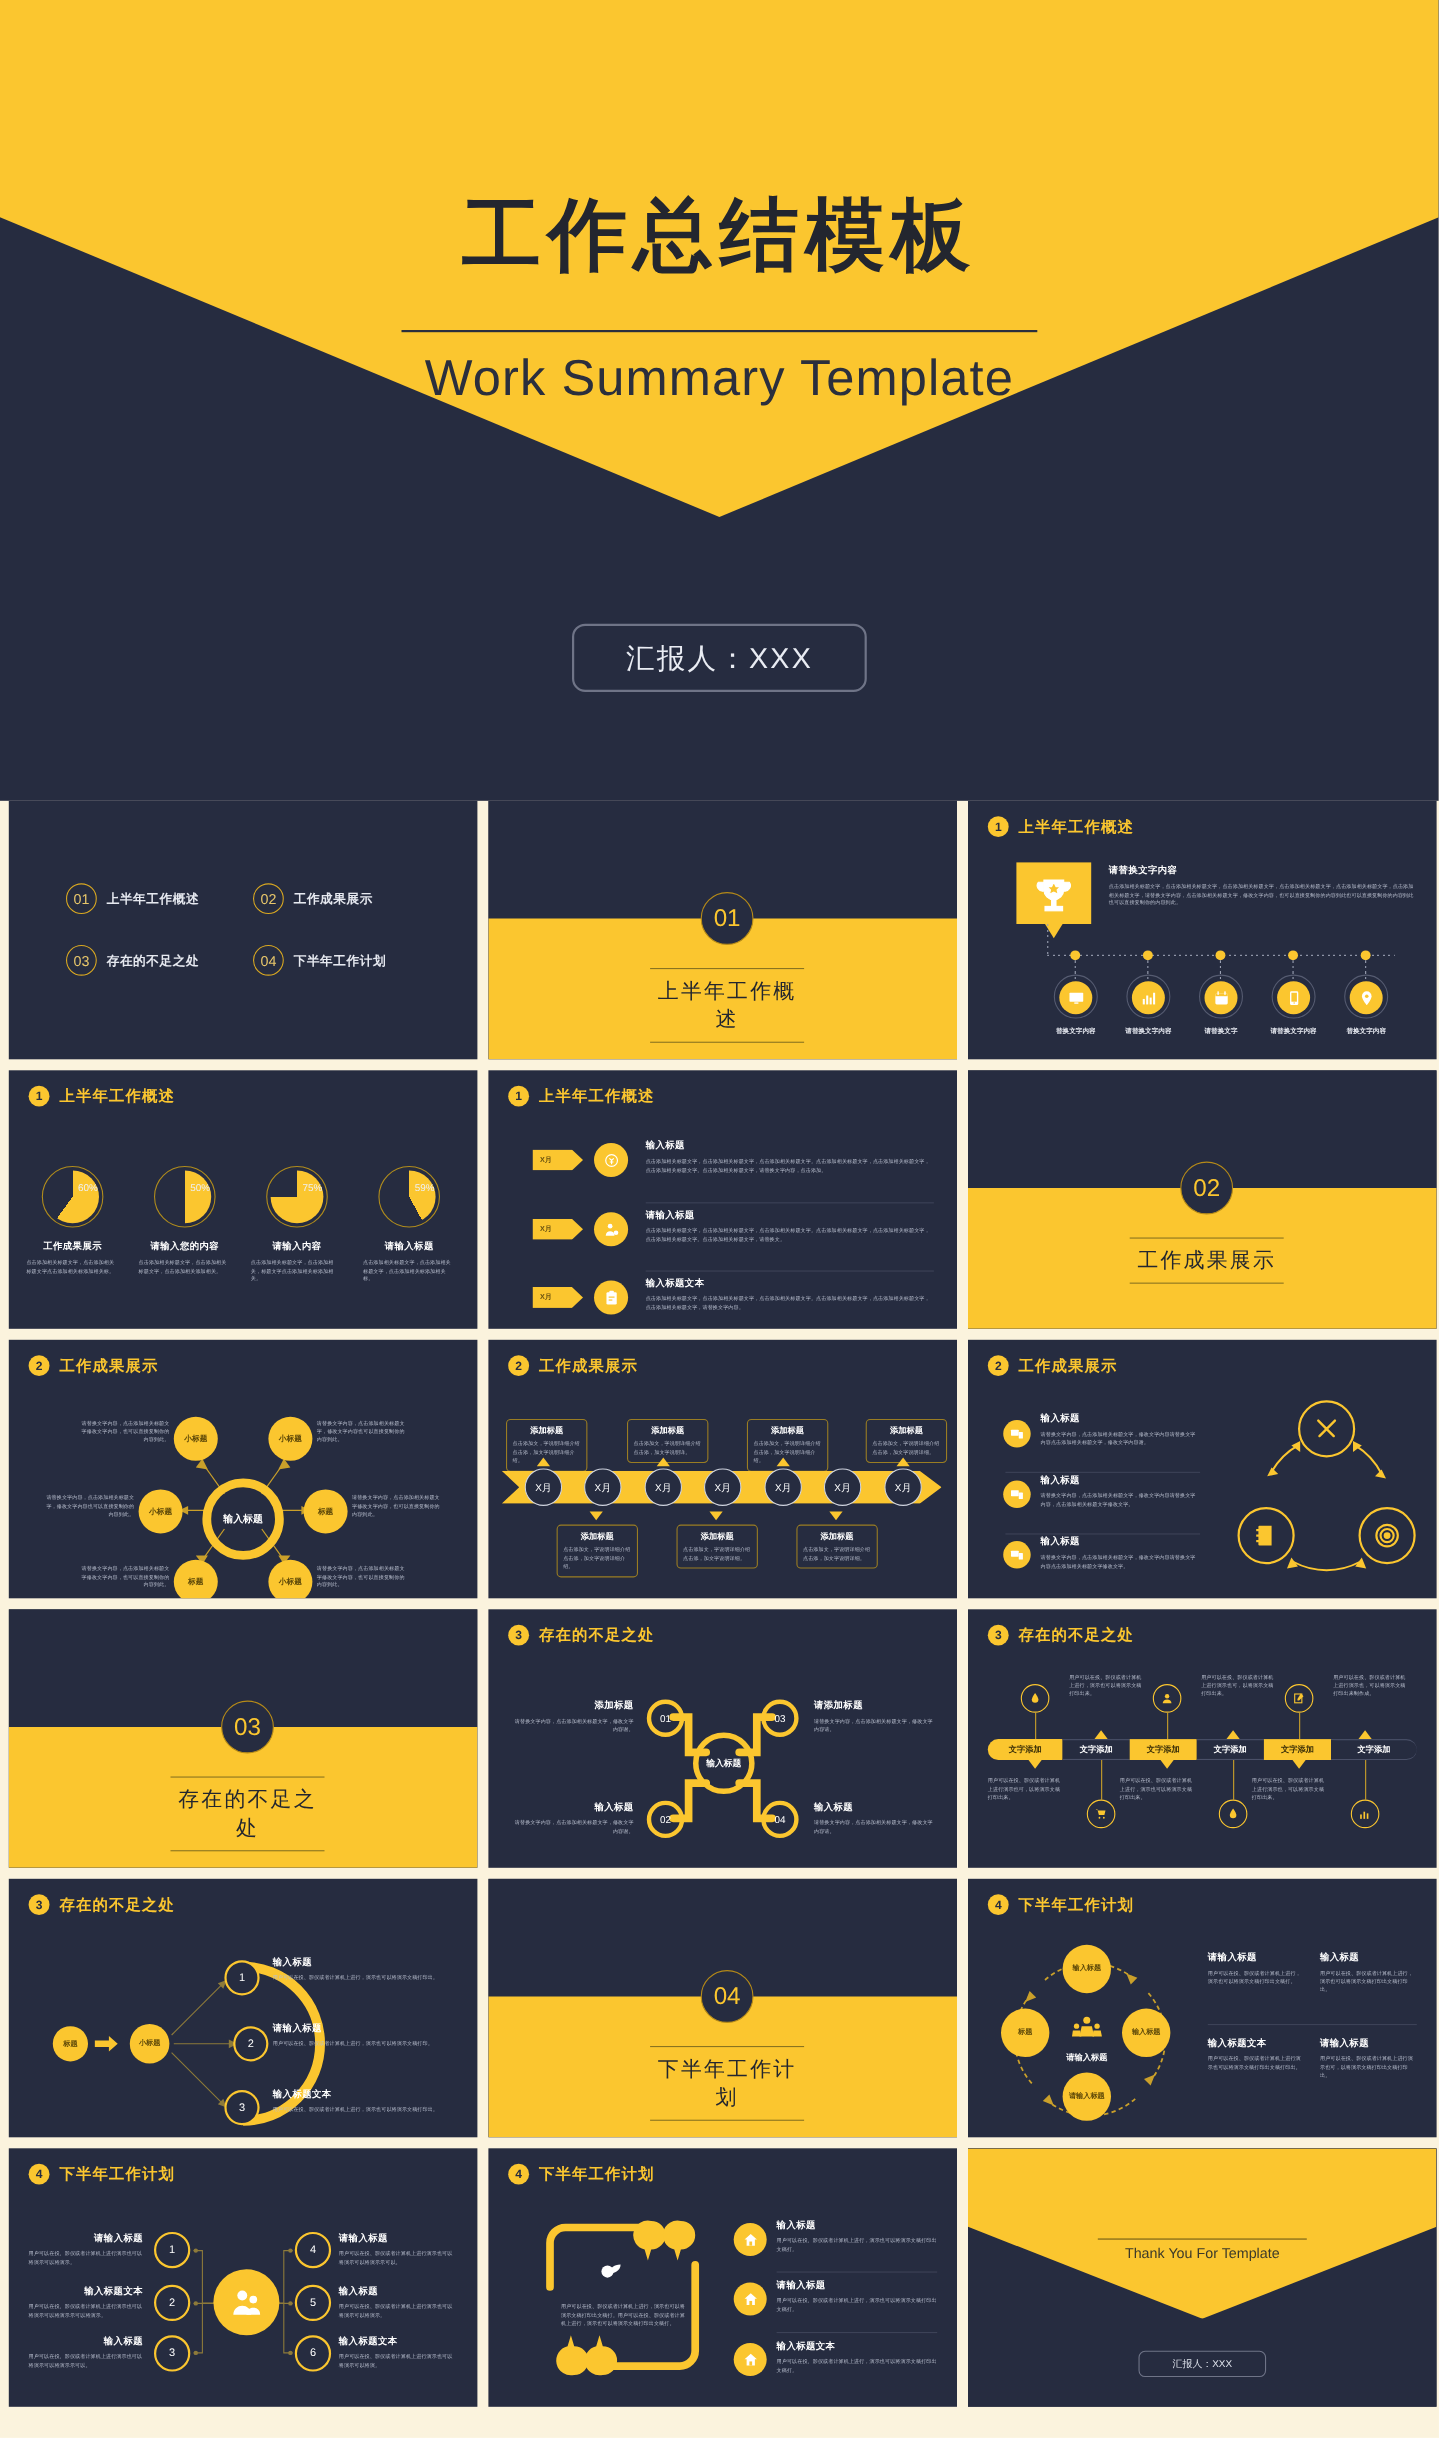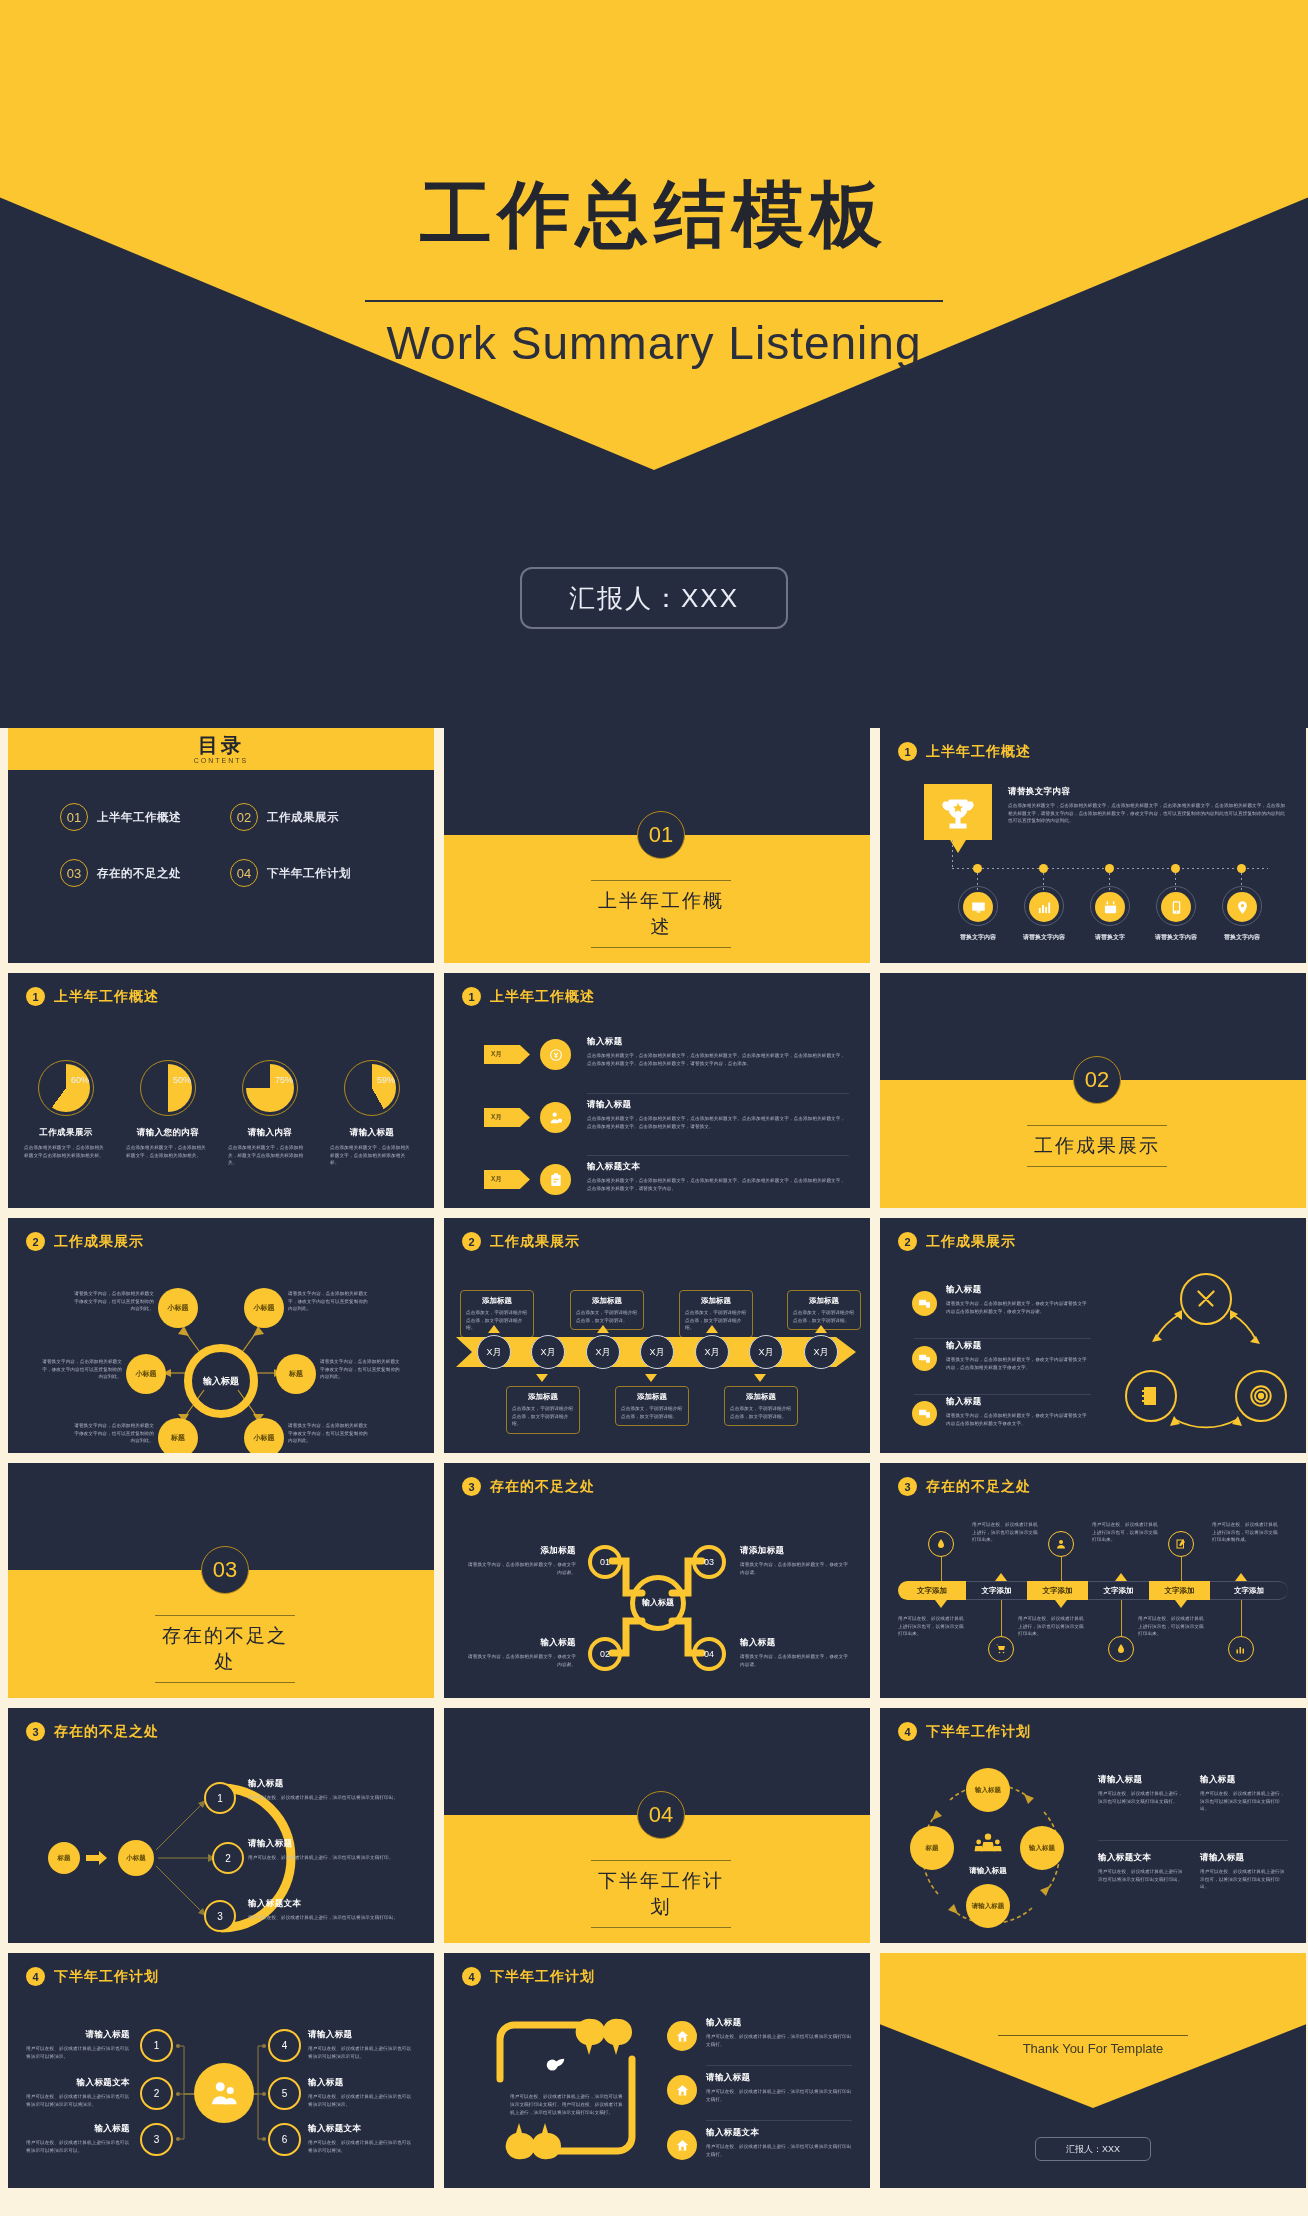--- a/index.html
+++ b/index.html
@@ -113,33 +113,29 @@
 </style>
 </head>
 <body>
 
 <div class="page">
 
   <div class="hero">
     <div class="chev"></div>
     <div class="htitle">工作总结模板</div>
     <div class="hrule"></div>
-    <div class="hsub">Work Summary Listening</div>
+    <div class="hsub">Work Summary Template</div>
     <div class="reporter">汇报人：XXX</div>
   </div>
 
   <div class="grid">
 
     <div class="row">
 
       <div class="slide">
-        <div class="toc-band">
-          <div class="t1">目录</div>
-          <div class="t2">CONTENTS</div>
-        </div>
         <div class="toc-items">
           <div class="toc-item">
             <div class="circ">01</div>
             <div class="lbl">上半年工作概述</div>
           </div>
           <div class="toc-item">
             <div class="circ">02</div>
             <div class="lbl">工作成果展示</div>
           </div>
           <div class="toc-item">

